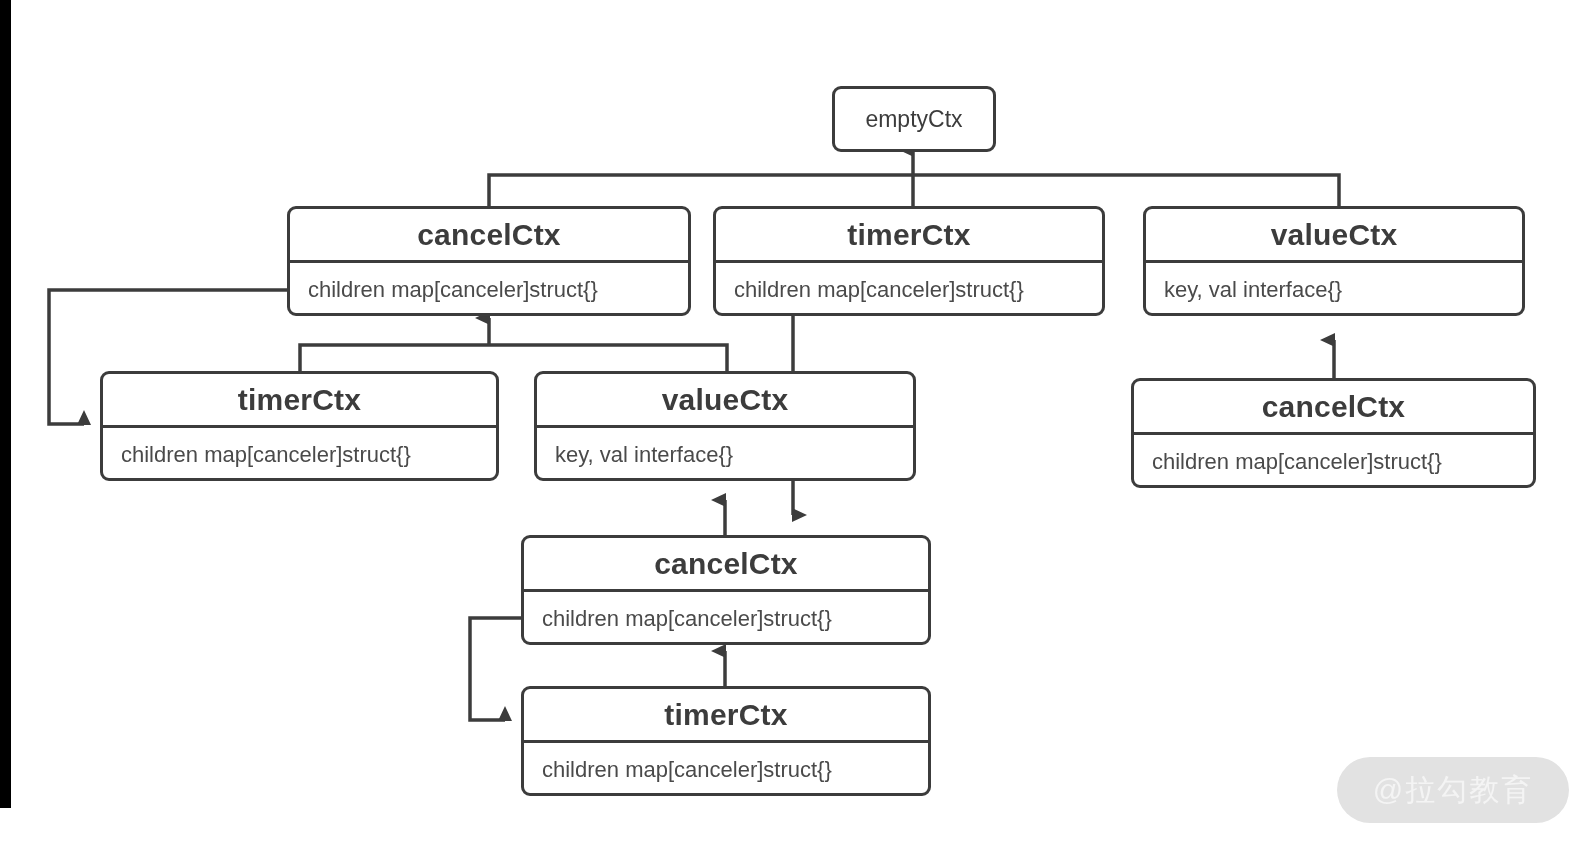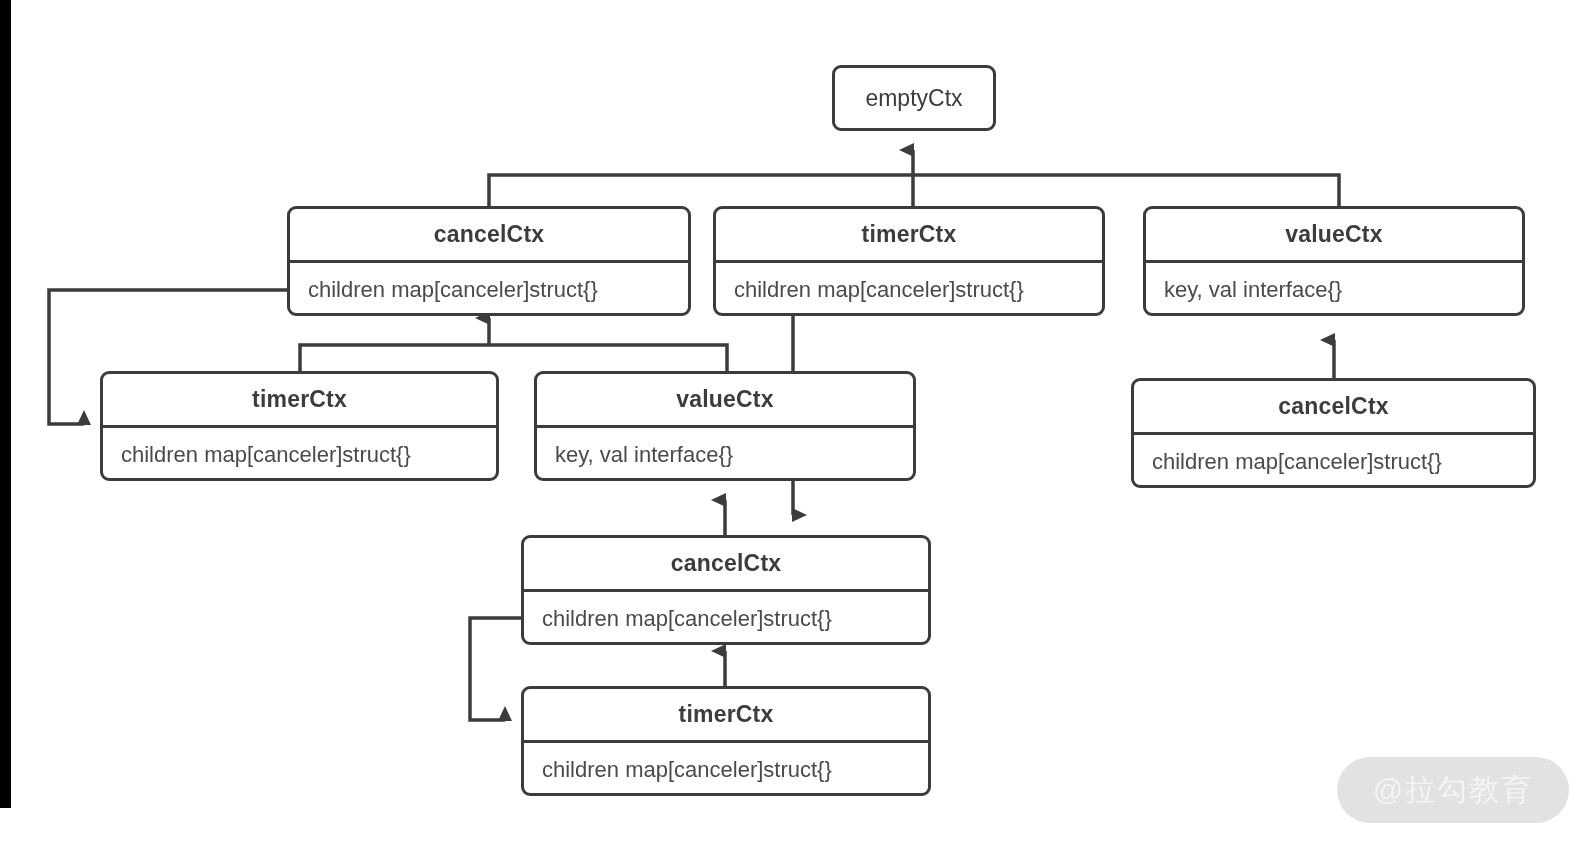--- a/index.html
+++ b/index.html
@@ -35,21 +35,21 @@
     align-items: center;
     justify-content: center;
   }
   .node-title {
     box-sizing: border-box;
     width: 100%;
     display: flex;
     align-items: center;
     justify-content: center;
     font-weight: bold;
-    font-size: 23px;
+    font-size: 30px;
     color: #3c3c3c;
     letter-spacing: .2px;
   }
   .node-divider {
     height: 0;
     border-top: 3px solid #3c3c3c;
   }
   .node-body {
     box-sizing: border-box;
     width: 100%;
@@ -119,21 +119,21 @@
       <path d="M725,535 L725,500" marker-end="url(#arrU)"></path>
 
       <path d="M725,686 L725,651" marker-end="url(#arrU)"></path>
 
       <path d="M521,618 L470,618 L470,720 L505,720" marker-end="url(#arrU)"></path>
 
       <path d="M1334,378 L1334,340" marker-end="url(#arrU)"></path>
     </g>
   </svg>
 
-  <div class="node simple" style="left:832px; top:65px; width:164px; height:66px;">
+  <div class="node simple" style="left:832px; top:86px; width:164px; height:66px;">
     <span class="node-simple-label">emptyCtx</span>
   </div>
 
   <div class="node" style="left:287px; top:206px; width:404px; height:110px;">
     <div class="node-title" style="height:51px;">cancelCtx</div>
     <div class="node-divider"></div>
     <div class="node-body" style="height:53px;">children map[canceler]struct{}</div>
   </div>
 
   <div class="node" style="left:713px; top:206px; width:392px; height:110px;">

